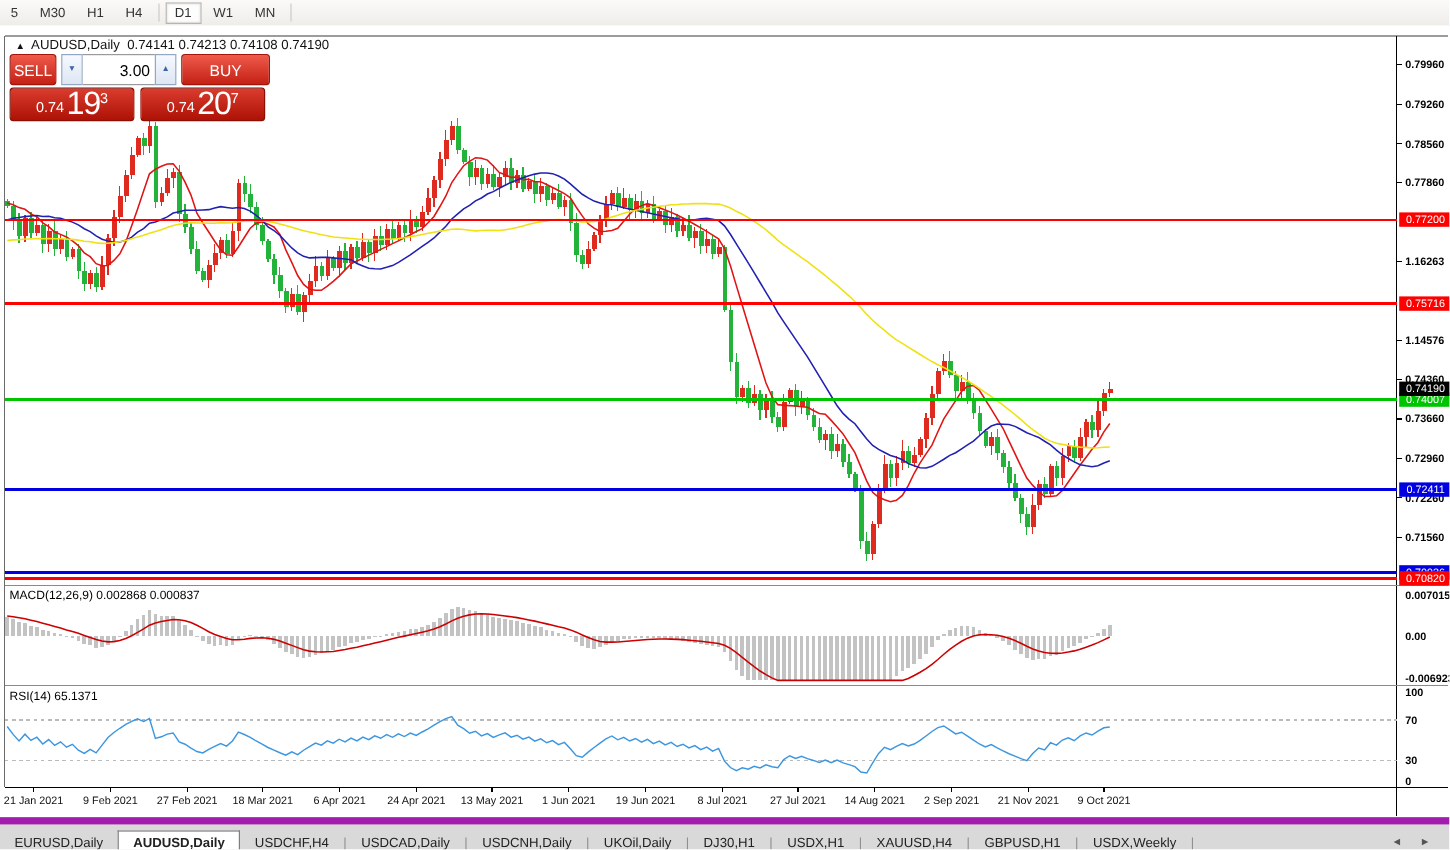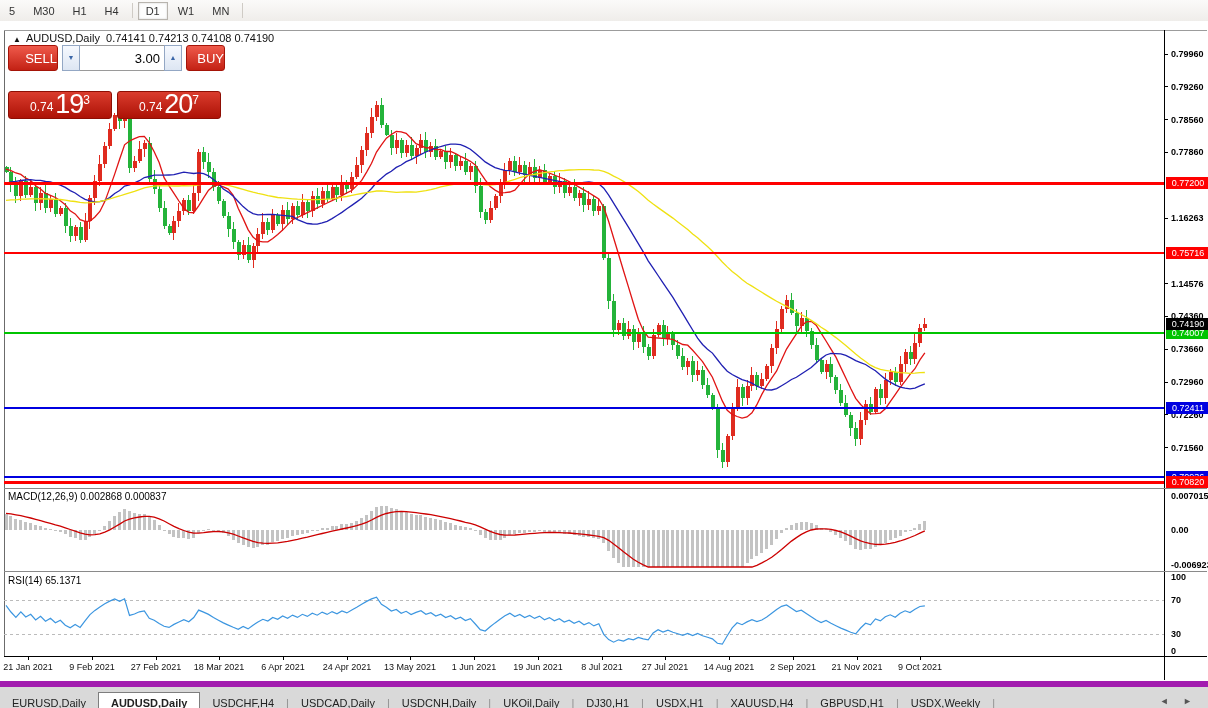--- a/index.html
+++ b/index.html
@@ -10,25 +10,25 @@
   .tf.active{background:#fdfdfd;border:1px solid #b8b4ae;box-shadow:inset 0 0 2px #ccc;}
   .tbsep{width:1px;height:15px;background:#cfcbc5;margin:0 4px;}
   
   #chartframe{position:absolute;left:0;top:21px;width:1208px;height:660px;background:#fff;}
   #chartsvg{position:absolute;left:0;top:0;}
   #ohlcline{position:absolute;left:13px;top:11px;font-size:11px;color:#111;white-space:nowrap;}
   #ohlcline .tri{font-size:8px;margin-right:5px;}
   
   #widget{position:absolute;left:8px;top:24px;width:217px;}
   #wrow1{display:flex;height:26px;}
-  .tradebtn{width:50px;background:linear-gradient(#ef5a4b,#c32114);color:#fff;font-size:13px;text-align:right;line-height:26px;border-radius:3px;border:1px solid #a51408;box-sizing:border-box;}
+  .tradebtn{width:39px;background:linear-gradient(#ef5a4b,#c32114);color:#fff;font-size:13px;text-align:center;line-height:26px;border-radius:3px;border:1px solid #a51408;box-sizing:border-box;}
   .spin{width:18px;background:linear-gradient(#f6f9ff,#dde6f3);border:1px solid #93a7c4;color:#3a66a8;font-size:7px;text-align:center;line-height:24px;box-sizing:border-box;}
-  #vol{width:84px;border:1px solid #9a9a9a;border-left:none;border-right:none;font-size:13px;text-align:right;padding:0 4px;box-sizing:border-box;font-family:"Liberation Sans",sans-serif;}
+  #vol{width:60px;border:1px solid #9a9a9a;border-left:none;border-right:none;font-size:13px;text-align:right;padding:0 4px;box-sizing:border-box;font-family:"Liberation Sans",sans-serif;}
   #wrow1 .gap{width:4px;}
-  #wrow2{display:flex;margin-top:20px;height:28px;}
+  #wrow2{display:flex;margin-top:2px;height:28px;}
   .pricebox{width:104px;background:linear-gradient(#da3c2d,#ad1206);border:1px solid #8e0e04;border-radius:3px;color:#fff;display:flex;align-items:flex-end;justify-content:center;box-sizing:border-box;padding-bottom:1px;}
   .pricebox .pfx{font-size:12px;line-height:20px;margin-right:2px;}
   .pricebox .big{font-size:27px;line-height:25px;letter-spacing:-1px;}
   .pricebox .sup{font-size:12px;line-height:12px;position:relative;top:-11px;}
   .pricebox + .pricebox{margin-left:5px;}
   
   .ptick{position:absolute;left:1171px;font-size:9px;color:#000;font-weight:bold;}
   .lvlbox{position:absolute;left:1166px;width:44px;height:12px;font-size:9px;color:#fff;text-align:center;line-height:12px;}
   .paneline{position:absolute;font-size:10px;color:#000;white-space:nowrap;text-align:center;}
   .dlab{position:absolute;font-size:9px;color:#111;transform:translateX(-50%);white-space:nowrap;top:662px;}

